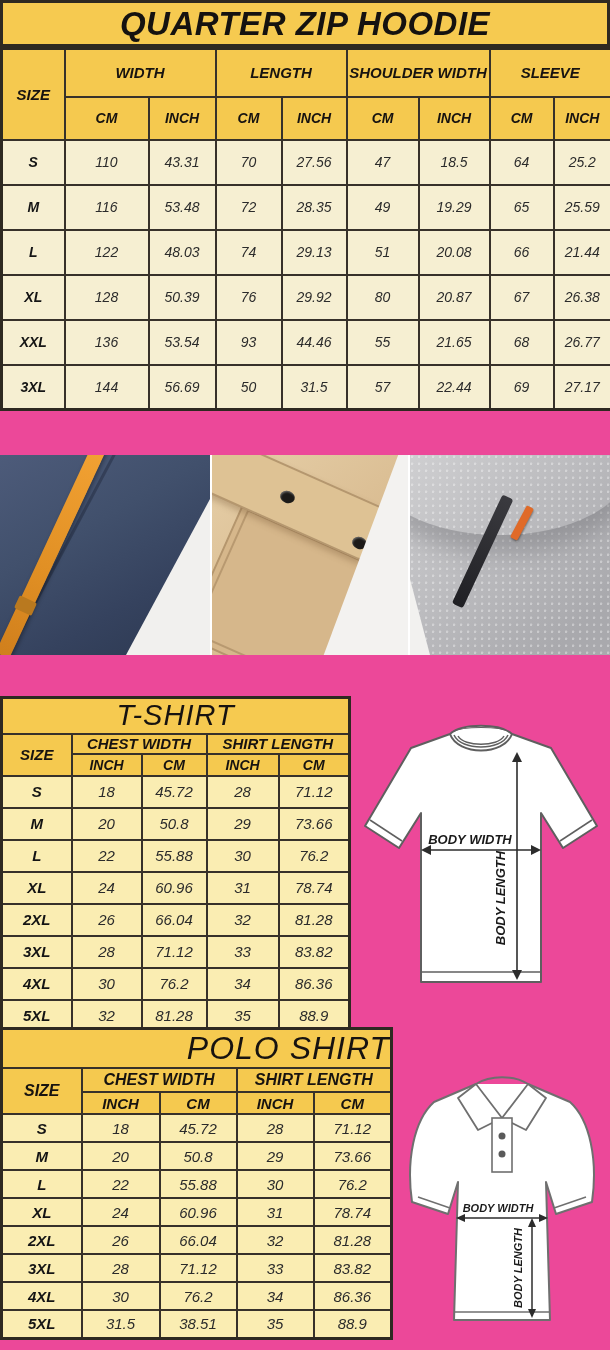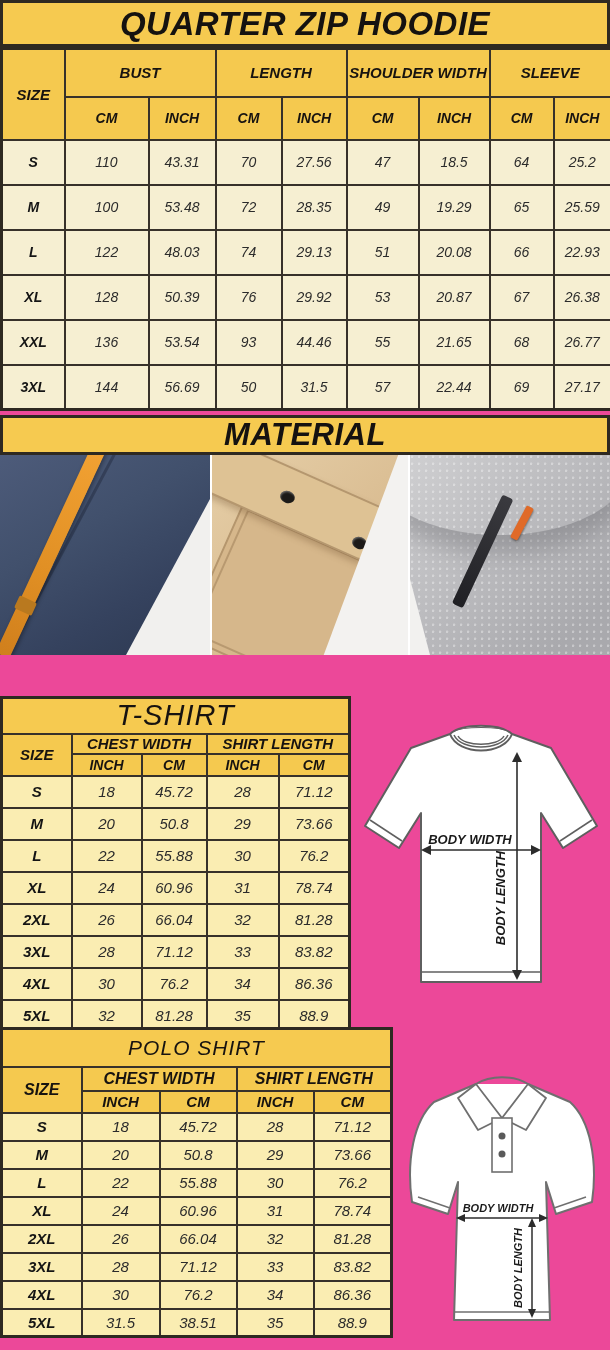--- a/index.html
+++ b/index.html
@@ -69,21 +69,21 @@
 
   
   .tshirt-table { position:absolute; top:696px; left:0; width:348px; }
   .tshirt-table .title-row td { height:36px; font-size:29px; font-weight:400; letter-spacing:1px; }
   .tshirt-table thead th.group { height:20px; font-size:15px; }
   .tshirt-table thead th.unit { height:22px; font-size:14px; }
   .tshirt-table tbody td { height:32px; background:#FAEDB2; font-size:15px; font-weight:400; color:#2b2b2b; }
   .tshirt-table tbody td.size-col { font-weight:bold; color:#141414; }
 
   .polo-table { position:absolute; top:1027px; left:0; width:390px; }
-  .polo-table .title-row td { height:38px; font-size:21px; font-weight:400; letter-spacing:1px; }
+  .polo-table .title-row td { height:38px; font-size:32px; font-weight:400; letter-spacing:1px;text-align:right; }
   .polo-table thead th.group { height:24px; font-size:16px; }
   .polo-table thead th.unit { height:22px; font-size:15px; }
   .polo-table tbody td { height:28px; background:#FAEDB2; font-size:15px; font-weight:400; color:#2b2b2b; }
   .polo-table tbody td.size-col { font-weight:bold; color:#141414; }
 
   .tshirt-diagram { position:absolute; left:352px; top:698px; }
   .polo-diagram { position:absolute; left:392px; top:1058px; }
   svg text { font-family:"Liberation Sans", sans-serif; font-weight:bold; fill:#1a1a1a; }
 </style>
 </head>
@@ -101,21 +101,21 @@
       <col style="width:66px">
         <col style="width:65px">
         <col style="width:72px">
       <col style="width:71px">
         <col style="width:64px">
         <col style="width:58px">
     </colgroup>
     <thead>
       <tr class="group-row">
         <th rowspan="2" class="gold-cell">SIZE</th>
-        <th colspan="2" class="gold-cell">BUST</th>
+        <th colspan="2" class="gold-cell">WIDTH</th>
         <th colspan="2" class="gold-cell">LENGTH</th>
         <th colspan="2" class="gold-cell">SHOULDER WIDTH</th>
         <th colspan="2" class="gold-cell">SLEEVE</th>
       </tr>
       <tr class="unit-row">
         <th class="gold-cell">CM</th>
         <th class="gold-cell">INCH</th>
         <th class="gold-cell">CM</th>
         <th class="gold-cell">INCH</th>
         <th class="gold-cell">CM</th>
@@ -131,47 +131,47 @@
           <td>43.31</td>
           <td>70</td>
           <td>27.56</td>
           <td>47</td>
           <td>18.5</td>
           <td>64</td>
           <td>25.2</td>
         </tr>
         <tr>
           <td class="size-col">M</td>
-          <td>100</td>
+          <td>116</td>
           <td>53.48</td>
           <td>72</td>
           <td>28.35</td>
           <td>49</td>
           <td>19.29</td>
           <td>65</td>
           <td>25.59</td>
         </tr>
         <tr>
           <td class="size-col">L</td>
           <td>122</td>
           <td>48.03</td>
           <td>74</td>
           <td>29.13</td>
           <td>51</td>
           <td>20.08</td>
           <td>66</td>
-          <td>22.93</td>
+          <td>21.44</td>
         </tr>
         <tr>
           <td class="size-col">XL</td>
           <td>128</td>
           <td>50.39</td>
           <td>76</td>
           <td>29.92</td>
-          <td>53</td>
+          <td>80</td>
           <td>20.87</td>
           <td>67</td>
           <td>26.38</td>
         </tr>
         <tr>
           <td class="size-col">XXL</td>
           <td>136</td>
           <td>53.54</td>
           <td>93</td>
           <td>44.46</td>
@@ -187,21 +187,20 @@
           <td>50</td>
           <td>31.5</td>
           <td>57</td>
           <td>22.44</td>
           <td>69</td>
           <td>27.17</td>
         </tr>
       </tbody>
   </table>
 
-  <div class="band material-title">MATERIAL</div>
 
   <div class="photos">
     <div class="photo photo-navy">
       <div class="seam"></div>
       <div class="strap">
         <div class="strap-clasp"></div>
       </div>
       <div class="white-corner"></div>
     </div>
     <div class="photo photo-khaki">

